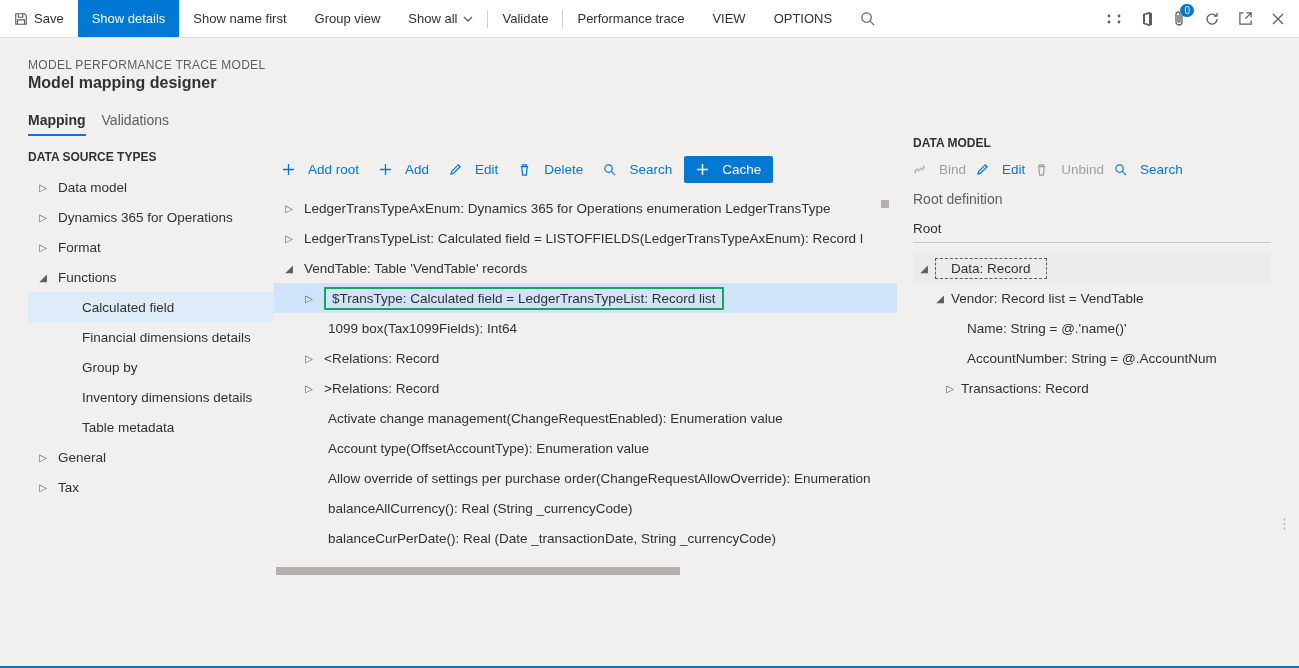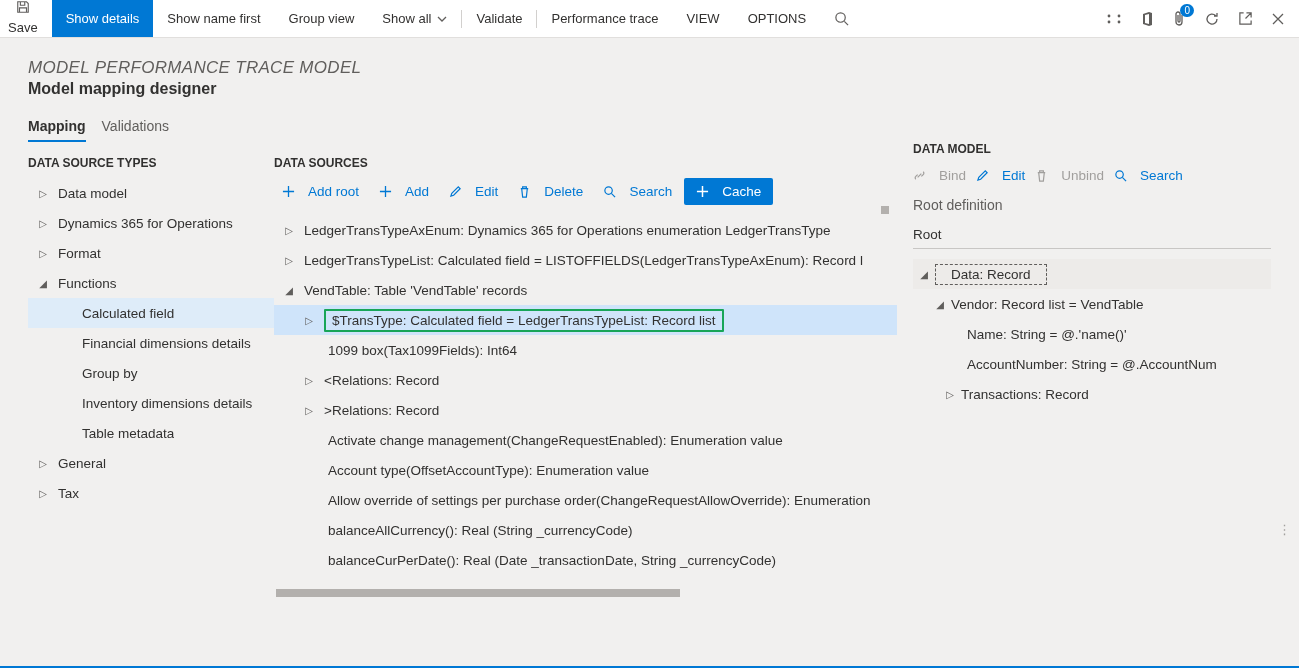--- a/index.html
+++ b/index.html
@@ -24,21 +24,21 @@
   }
   .cmdbar .cmd {
     display: flex;
     align-items: center;
     padding: 0 14px;
     height: 100%;
     cursor: pointer;
     color: #323130;
     gap: 6px;
   }
-  .cmdbar .cmd.save { padding-left: 8px; flex-direction: column; }
+  .cmdbar .cmd.save { padding-left: 14px; }
   .cmdbar .cmd.active {
     background: #0078d4;
     color: #fff;
   }
   .cmdbar .sep {
     width: 1px;
     height: 18px;
     background: #d2d0ce;
   }
   .cmdbar .spacer { flex: 1; }
@@ -52,24 +52,23 @@
   .badge {
     position: absolute;
     top: -6px; right: -8px;
     background: #0078d4; color: #fff;
     border-radius: 8px; font-size: 10px;
     padding: 0 4px; line-height: 13px;
   }
   
   .pageheader { padding: 20px 28px 6px 28px; }
   .pageheader .context {
-    font-size: 17px;
+    font-size: 12px;
     color: #605e5c;
     letter-spacing: 0.3px;
-    font-style: italic;
   }
   .pageheader h1 {
     font-size: 16px;
     font-weight: 600;
     margin-top: 2px;
   }
   
   .pagetabs {
     display: flex;
     gap: 16px;
@@ -364,21 +363,20 @@
         <span class="node-label">General</span>
       </div>
       <div class="node ind1">
         <span class="caret">▷</span>
         <span class="node-label">Tax</span>
       </div>
     </div>
   </div>
 
   <div class="col2">
-    <div class="sectitle">DATA SOURCES</div>
     <div class="subbar">
       <div class="act">
         <svg width="13" height="13" viewBox="0 0 14 14">
             <path stroke="#0078d4" stroke-width="1.4" d="M7 1v12M1 7h12"></path>
           </svg>
         <span>Add root</span>
       </div>
       <div class="act">
         <svg width="13" height="13" viewBox="0 0 14 14">
             <path stroke="#0078d4" stroke-width="1.4" d="M7 1v12M1 7h12"></path>

